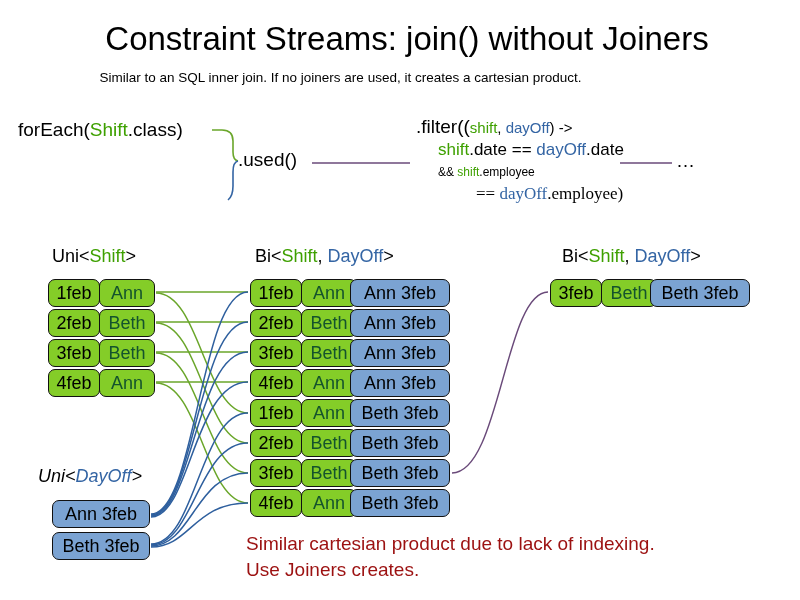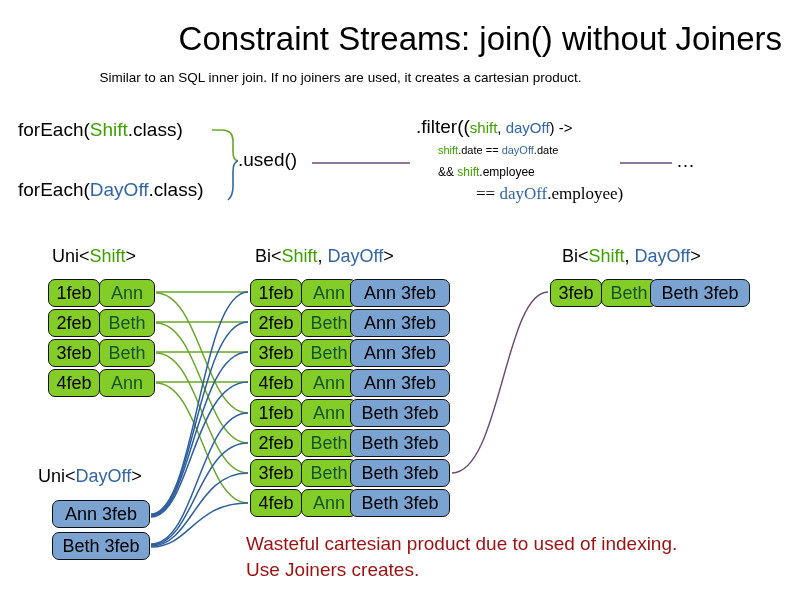--- a/index.html
+++ b/index.html
@@ -8,51 +8,51 @@
     font-family:"Liberation Sans", sans-serif;
     color:#000000;overflow:hidden;position:relative;
   }
   #stage{position:absolute;left:0;top:0;width:800px;height:600px;}
 
   
   #wires{position:absolute;left:0;top:0;width:800px;height:600px;pointer-events:none;}
 
   
   .title{
-    position:absolute;left:0;top:19px;width:782px;text-align:right;
-    font-size:33px;font-weight:400;letter-spacing:0px;line-height:40px;
+    position:absolute;left:0;top:19px;width:782px;text-align:center;
+    font-size:33px;font-weight:400;letter-spacing:0px;line-height:40px;padding-left:16px;
   }
   .subtitle{
     position:absolute;left:0;top:69px;width:681px;text-align:center;
     font-size:13.5px;font-weight:400;line-height:18px;
   }
 
   
   .code{position:absolute;font-size:19px;line-height:24px;white-space:pre;}
   .shiftc{color:#3ea000;}
   .dayoffc{color:#3465a4;}
   .small{font-size:15px;}
   .dots{position:absolute;font-size:19px;letter-spacing:1px;}
 
   #forEachShift{left:18px;top:118px;}
   #forEachDayOff{left:18px;top:178px;}
   #joinLabel{left:238px;top:148px;}
   #filterBlock{left:416px;top:116px;line-height:22px;}
   #filterBlock .l1{font-size:19px;}
-  #filterBlock .l2{font-size:11px;padding-left:22px;display:block;}
+  #filterBlock .l2{font-size:17px;padding-left:22px;display:block;}
   #filterBlock .l3{font-size:12px;padding-left:22px;display:block;}
   #filterBlock .l4{font-size:17px;padding-left:60px;display:block;font-family:Liberation Serif, serif;}
   #ellipsis{left:676px;top:150px;}
 
   
   .caption{position:absolute;font-size:18px;white-space:nowrap;}
   #capUniShift{left:52px;top:246px;}
   #capBiCenter{left:255px;top:246px;}
   #capBiRight{left:562px;top:246px;}
-  #capUniDayOff{left:38px;top:466px;}
+  #capUniDayOff{left:38px;top:466px;font-style:italic;}
 
   
   .cell{
     position:absolute;box-sizing:border-box;
     border:1.6px solid #111111;border-radius:7px;
     font-size:18px;line-height:26px;text-align:center;
     height:28px;
   }
   .cell.green{background:#84cd28;}
   .cell.blue{background:#7ba3d2;}
@@ -119,21 +119,20 @@
     <path d="M151,547 C190,547 194,503 248,503" fill="none" stroke="#2e5f9e" stroke-width="1.5"></path>
 
     <path d="M452,473 C500,473 505,292 548,292" fill="none" stroke="#6a4a7a" stroke-width="1.4"></path>
   </svg>
 
   <div class="title">Constraint Streams: join() without Joiners</div>
   <div class="subtitle">Similar to an SQL inner join. If no joiners are used, it creates a cartesian product.</div>
 
   <div class="code" id="forEachShift"><span>forEach(</span><span class="shiftc">Shift</span><span>.class)</span></div>
 
-  <div class="code" id="forEachDayOff"><span>forEach(</span><span class="dayoffc">DayOff</span><span>.class)</span></div>
 
   <div class="code" id="joinLabel">.used()</div>
 
   <div class="code" id="filterBlock"><span class="l1"><span>.filter((</span><span class="shiftc small">shift</span><span class="small">, </span><span class="dayoffc small">dayOff</span><span class="small">) -&gt;</span></span><span class="l2"><span class="shiftc">shift</span><span>.date == </span><span class="dayoffc">dayOff</span><span>.date</span></span><span class="l3"><span>&amp;&amp; </span><span class="shiftc">shift</span><span>.employee</span></span><span class="l4"><span>== </span><span class="dayoffc">dayOff</span><span>.employee)</span></span></div>
 
   <div class="dots" id="ellipsis">…</div>
 
   <div class="caption" id="capUniShift"><span>Uni&lt;</span><span class="shiftc">Shift</span><span>&gt;</span></div>
 
   <div class="caption" id="capBiCenter"><span>Bi&lt;</span><span class="shiftc">Shift</span><span>, </span><span class="dayoffc">DayOff</span><span>&gt;</span></div>
@@ -182,17 +181,17 @@
       <div class="cell green rshift-date" style="top: 279px;"><span class="dt">3feb</span></div>
       <div class="cell green rshift-name" style="top: 279px;"><span class="nm">Beth</span></div>
       <div class="cell blue rdayoff" style="top: 279px;"><span class="dt">Beth 3feb</span></div>
     </div>
   <div id="dayoffRows">
       <div class="cell blue dbox" style="top: 500px;"><span class="dt">Ann 3feb</span></div>
       <div class="cell blue dbox" style="top: 532px;"><span class="dt">Beth 3feb</span></div>
     </div>
 
   <div class="warn">
-    <div>Wasteful cartesian product due to used of indexing.</div>
+    <div>Similar cartesian product due to lack of indexing.</div>
     <div>Use Joiners creates.</div>
   </div>
 
 </div>
 
 </body></html>

